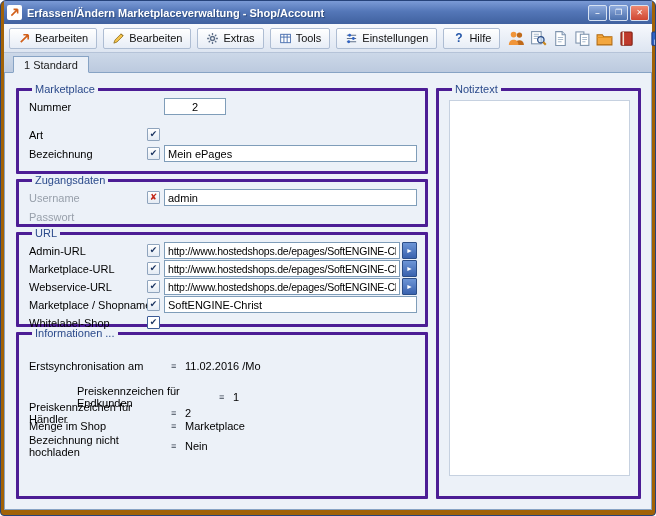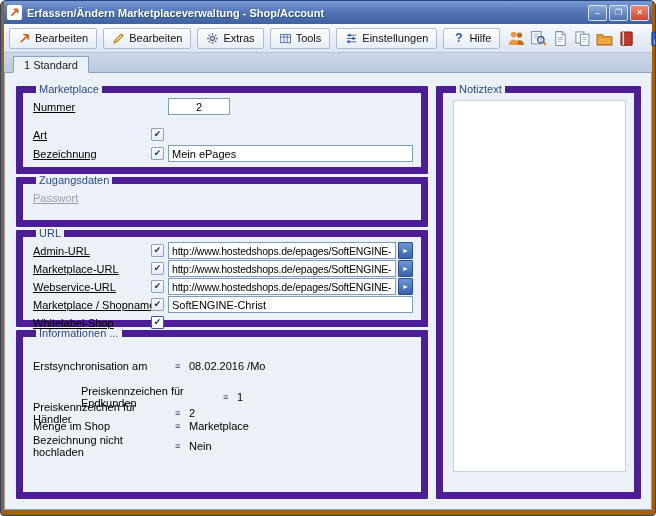--- a/index.html
+++ b/index.html
@@ -71,36 +71,36 @@
   }
   
   .panel{
     flex:1;display:flex;gap:8px;overflow:hidden;
     background:#ecf1f8;border:1px solid #87a3c4;
     padding:10px 10px 10px 11px;
   }
   .col-left{width:412px;flex:0 0 412px;display:flex;flex-direction:column;}
   .col-right{flex:1;display:flex;}
   fieldset.group{
-    border:7px solid #4c1d95;border-radius:1px;margin:0;
+    border:3px solid #4c1d95;border-radius:1px;margin:0;
     padding:3px 8px 20px 10px;min-width:0;
   }
   fieldset.group legend{
     color:#2b4a8b;font-size:11px;padding:0 3px;margin-left:3px;
   }
   .fs-marketplace{height:91px;margin-bottom:6px;}
   .fs-zugang{height:53px;margin-bottom:6px;}
   .fs-url{height:100px;margin-bottom:11px;}
   .fs-info{flex:1;}
   .fs-notiz{flex:1;display:flex;}
   
   .row{display:grid;grid-template-columns:118px 17px 1fr;align-items:center;min-height:17px;margin-bottom:2px;}
   .row.mb-lg{margin-bottom:11px;}
   .row.mb-xs{margin-bottom:1px;}
-  .lbl{font-size:11px;color:#000;white-space:nowrap;overflow:hidden;text-decoration:underline;}
+  .lbl{font-size:11px;color:#000;white-space:nowrap;overflow:hidden;}
   .lbl.dim{color:#98a0ab;}
   .chkbtn{
     width:13px;height:13px;border:1px solid #8fa4bd;border-radius:1px;
     background:linear-gradient(180deg,#ffffff,#e4ebf4);
     display:flex;align-items:center;justify-content:center;
     font-size:9px;line-height:9px;color:#16305e;cursor:pointer;
   }
   .chkbtn.red{color:#c22718;}
   .checkbox{
     width:13px;height:13px;border:1px solid #3a5a96;border-radius:1px;background:#fff;
@@ -297,20 +297,27 @@
           <span class="chkbtn">✔</span>
           <span class="fieldcell">
             <input class="txt" value="Mein ePages" style="">
           </span>
         </div>
       </fieldset>
 
       <fieldset class="group fs-zugang">
         <legend>Zugangsdaten</legend>
         <div class="row">
+          <span class="lbl dim">Username</span>
+          <span class="chkbtn red">✘</span>
+          <span class="fieldcell">
+            <input class="txt" value="admin" style="">
+          </span>
+        </div>
+        <div class="row">
           <span class="lbl dim">Passwort</span>
           <span></span>
           <span class="fieldcell">
             <input class="txt flat" value="" style="">
           </span>
         </div>
       </fieldset>
 
       <fieldset class="group fs-url">
         <legend>URL</legend>
@@ -356,21 +363,21 @@
           <span class="checkbox">✔</span>
           <span></span>
         </div>
       </fieldset>
 
       <fieldset class="group fs-info">
         <legend>Informationen ...</legend>
         <div class="irow r1">
           <span>Erstsynchronisation am</span>
           <span class="bullet">≡</span>
-          <span>08.02.2016 /Mo</span>
+          <span>11.02.2016 /Mo</span>
         </div>
         <div class="irow r2">
           <span>Preiskennzeichen für Endkunden</span>
           <span class="bullet">≡</span>
           <span>1</span>
         </div>
         <div class="irow r3">
           <span>Preiskennzeichen für Händler</span>
           <span class="bullet">≡</span>
           <span>2</span>

